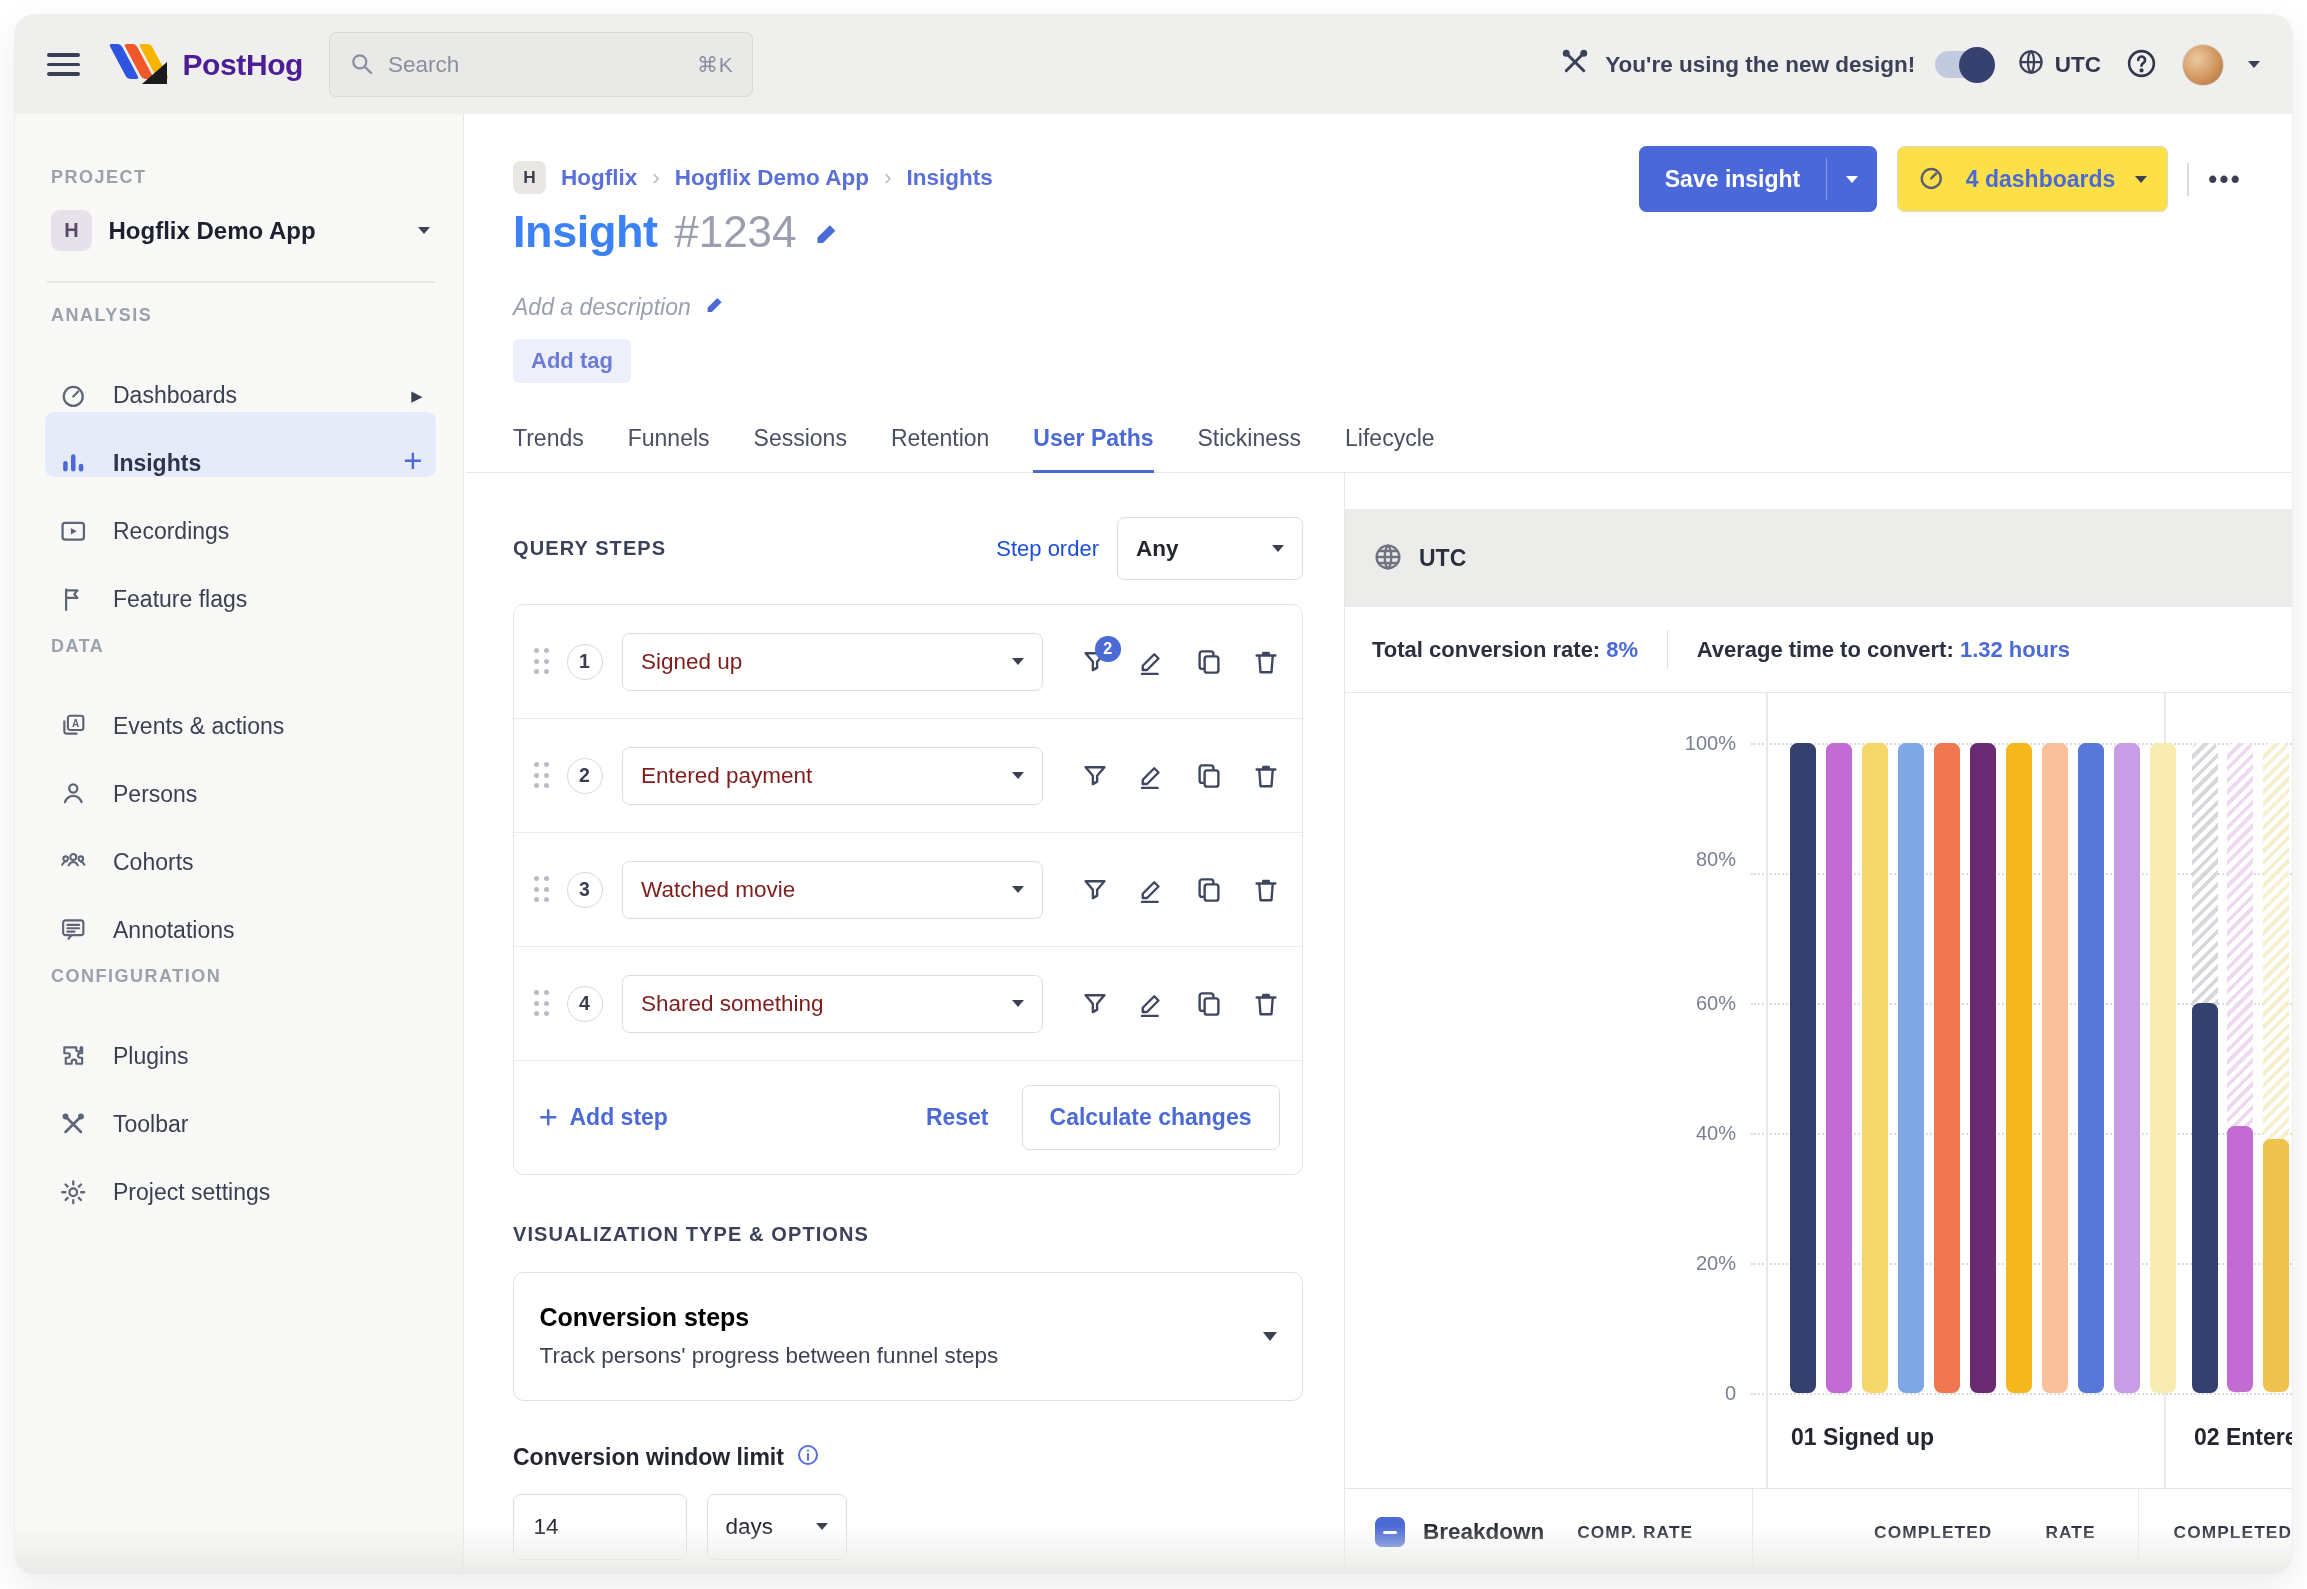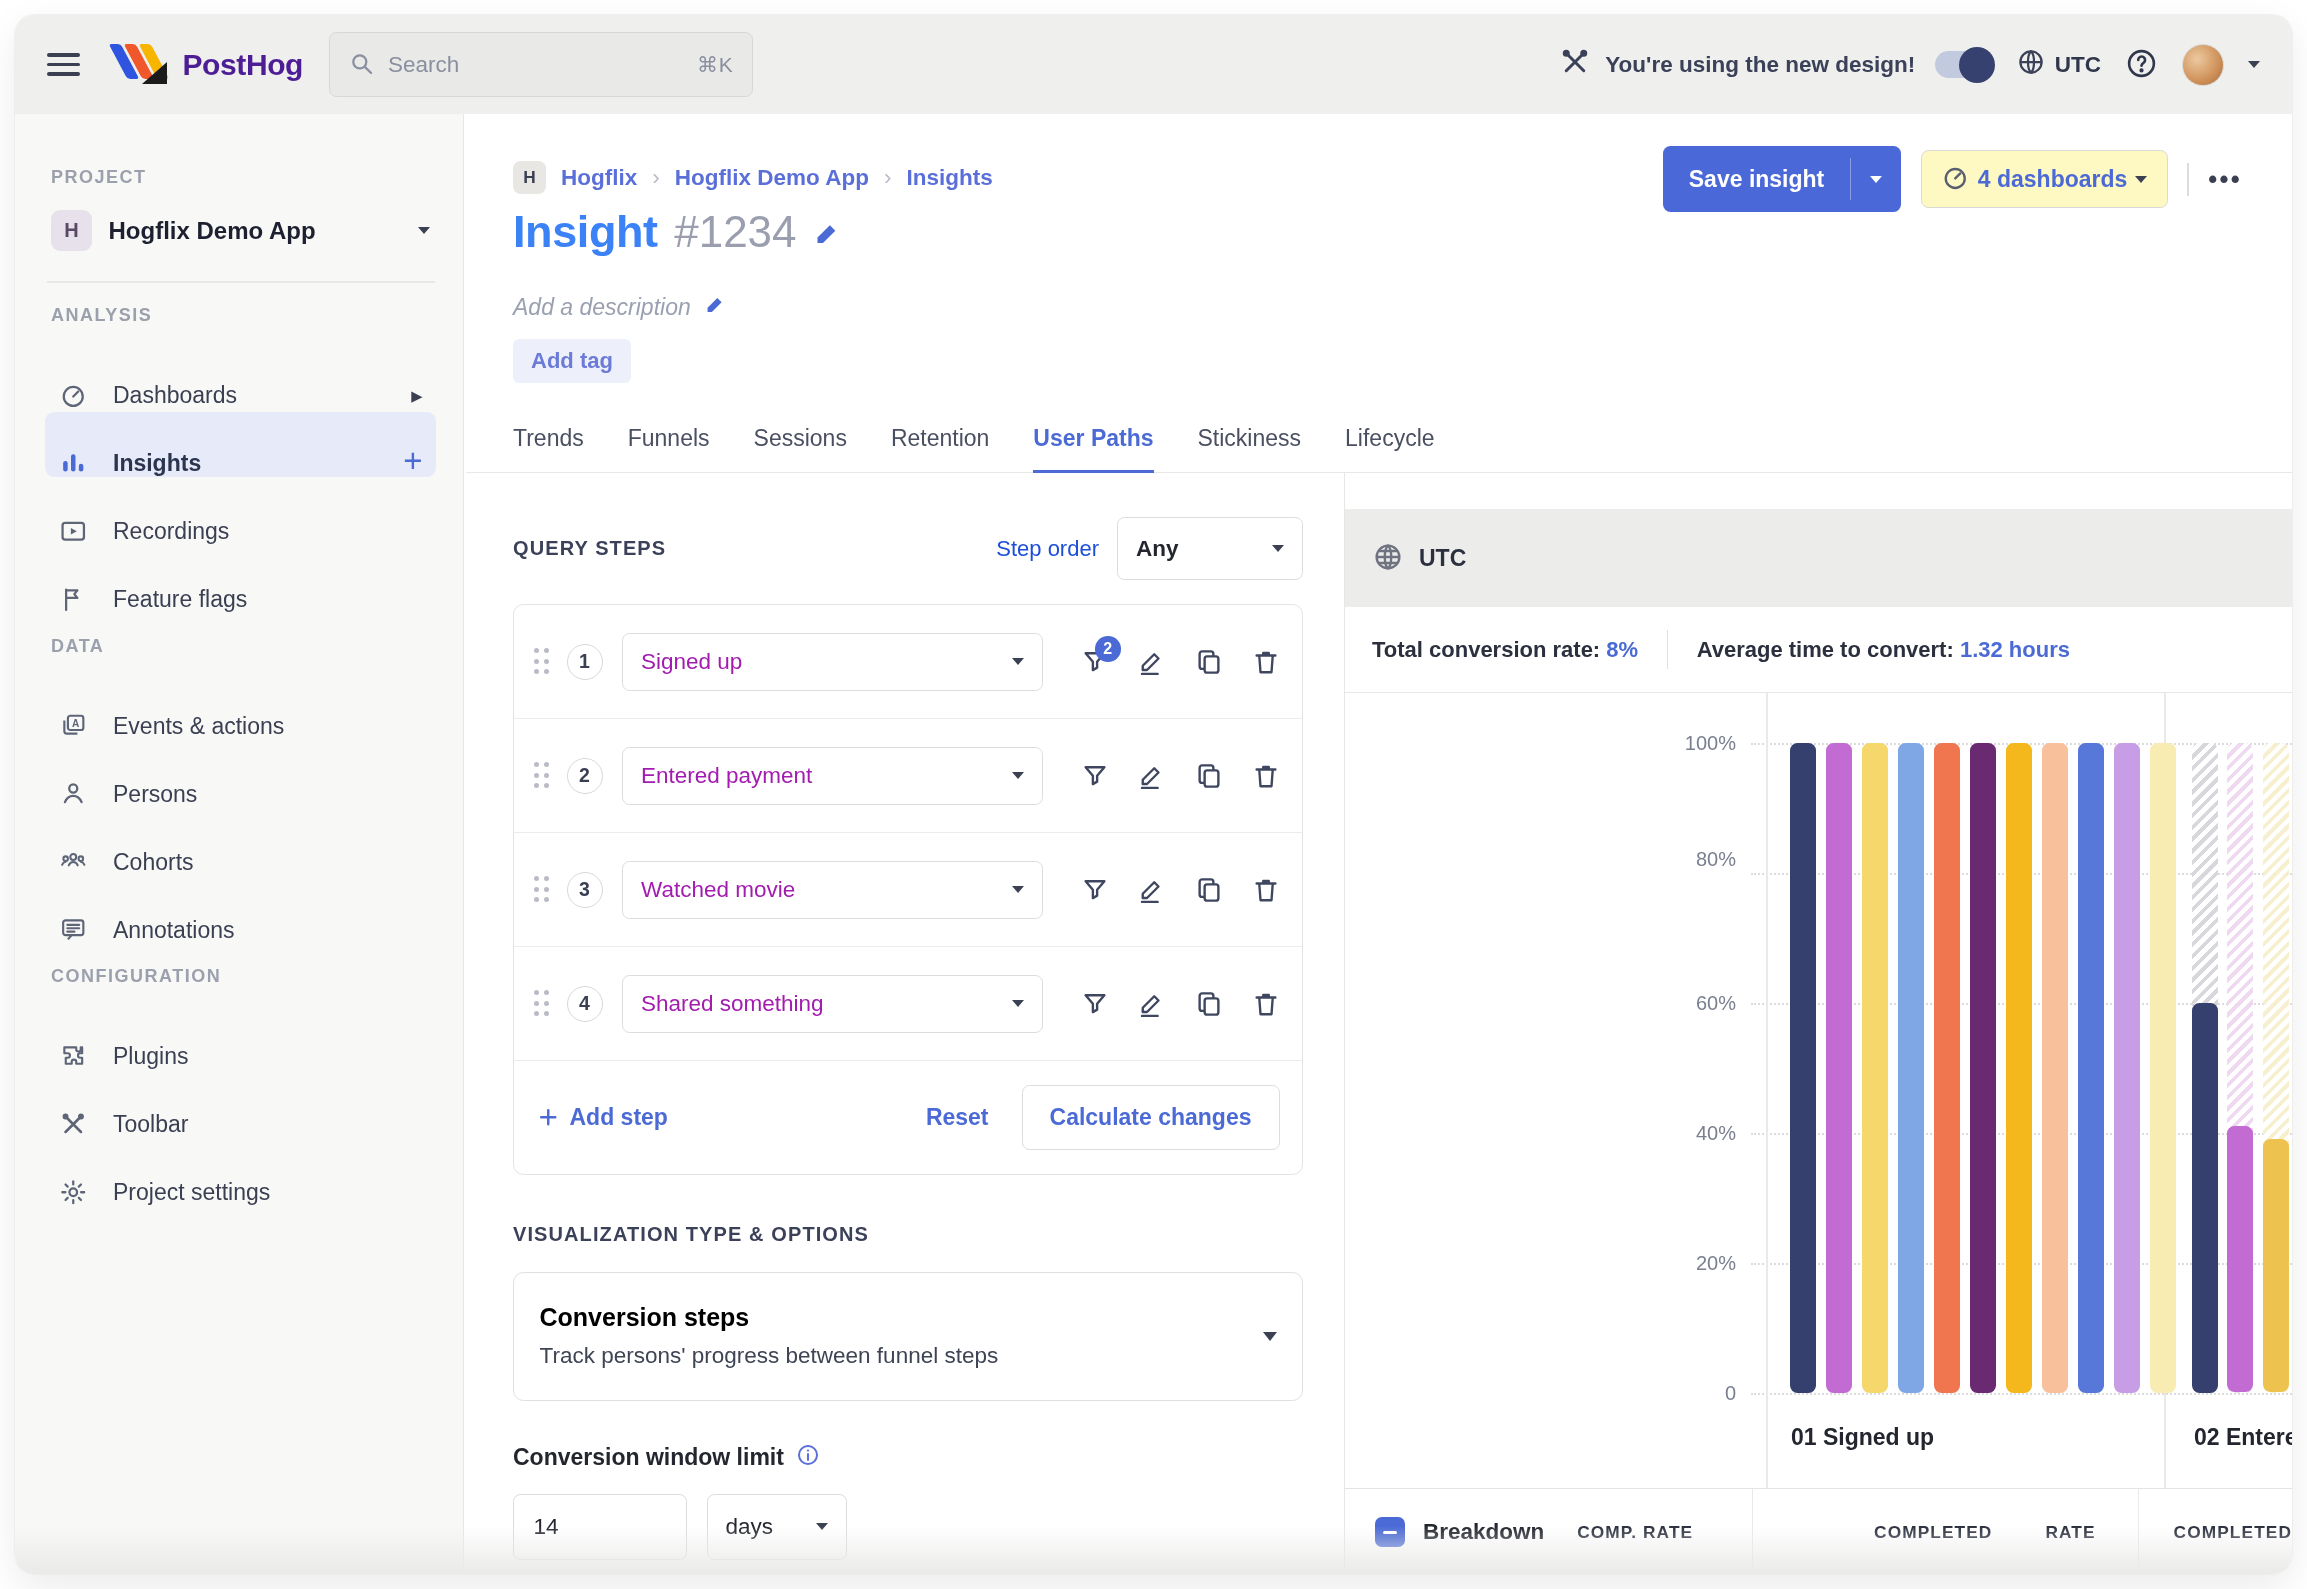--- a/index.html
+++ b/index.html
@@ -57,21 +57,21 @@
   .title-row{position:absolute;left:47px;top:92px;display:flex;align-items:baseline;gap:16.5px;}
   .title-row .t{font-size:45px;font-weight:800;color:#3b82f6;letter-spacing:-0.4px;}
   .title-row .tid{font-size:44px;font-weight:400;color:#9a9eae;}
   .desc-row{position:absolute;left:47px;top:179px;display:flex;align-items:center;gap:13.5px;font-size:23px;font-style:italic;color:#9aa0b0;}
   .addtag{position:absolute;left:47px;top:225px;background:#edeffb;border-radius:6px;padding:9px 18px;color:#6b7bd6;font-size:22px;font-weight:700;cursor:pointer;}
   .header-actions{position:absolute;right:50px;top:32px;display:flex;align-items:center;gap:19.5px;}
   .save-btn{display:flex;align-items:stretch;height:66px;background:#4b68d8;border-radius:7.5px;overflow:hidden;cursor:pointer;}
   .save-btn .main{display:flex;align-items:center;padding:0 25.5px;color:#fff;font-size:23px;font-weight:700;}
   .save-btn .div{width:1.5px;background:rgba(255,255,255,.35);margin:12px 0;}
   .save-btn .dd{display:flex;align-items:center;justify-content:center;width:50px;}
-  .dash-btn{display:flex;align-items:center;gap:8px;height:58px;background:#fef9c3;border:1.5px solid #d9d9d7;border-radius:7.5px;padding:0 19.5px;cursor:pointer;}
+  .dash-btn{display:flex;align-items:center;gap:20px;height:66px;background:#fde047;border:1.5px solid #d9d9d7;border-radius:7.5px;padding:0 19.5px;cursor:pointer;}
   .dash-btn .lbl{color:#4b6ad5;font-size:23px;font-weight:700;}
   .hdr-vdiv{width:1.5px;height:33px;background:#dcdcda;}
   .more-dots{font-size:25.5px;font-weight:800;color:#3a3f52;letter-spacing:2.3px;cursor:pointer;}
   .tabs{position:absolute;left:47px;bottom:-1.5px;display:flex;gap:44px;}
   .tab{font-size:23px;color:#4a4f61;padding-bottom:18px;border-bottom:4.5px solid transparent;cursor:pointer;white-space:nowrap;}
   .tab.active{color:#4b6ad5;font-weight:700;border-bottom-color:#4b6ad5;}
 
   
   .querycol{position:absolute;left:451px;top:458px;width:879px;bottom:0;background:#fff;padding:44px 42px 0 47px;}
   .qs-head{display:flex;align-items:center;gap:8px;}
@@ -79,21 +79,21 @@
   .steporder{margin-left:auto;display:flex;align-items:center;gap:18px;}
   .steporder .so-lbl{font-size:22px;color:#1d4ed8;}
   .select{background:#fff;border:1.5px solid #dcdcda;border-radius:7.5px;display:flex;align-items:center;padding:0 18px;gap:13.5px;cursor:pointer;}
   .so-select{width:186px;height:63px;font-size:22.5px;color:#23262f;font-weight:600;}
   .select .val{flex:1;}
   .steps-card{margin-top:24px;border:1.5px solid #e3e3e1;border-radius:10.5px;background:#fff;overflow:hidden;}
   .step-row{display:flex;align-items:center;height:114px;padding:0 19.5px;border-bottom:1.5px solid #ececea;gap:15px;}
   .drag{display:grid;grid-template-columns:repeat(2,6px);grid-auto-rows:6px;gap:4.5px;margin-right:1.5px;}
   .drag i{width:5.3px;height:5.3px;border-radius:50%;background:#b9bcc6;}
   .stepnum{width:36px;height:36px;border-radius:50%;border:1.5px solid #d8d8d6;display:flex;align-items:center;justify-content:center;font-size:19.5px;font-weight:700;color:#3a3f52;flex:none;}
-  .ev-select{width:428px;height:58px;font-size:22.5px;color:#a21caf;margin-left:4.5px;}
+  .ev-select{width:428px;height:58px;font-size:22.5px;color:#7f1d1d;margin-left:4.5px;}
   .row-icons{display:flex;align-items:center;gap:24px;margin-left:21px;color:#3f465f;}
   .icon-btn{position:relative;width:33px;height:33px;display:flex;align-items:center;justify-content:center;cursor:pointer;color:#3f465f;}
   .badge{position:absolute;top:-9px;right:-9px;min-width:25.5px;height:25.5px;border-radius:12.8px;background:#4b6ad5;color:#fff;font-size:16px;font-weight:700;display:flex;align-items:center;justify-content:center;}
   .card-actions{display:flex;align-items:center;height:113px;padding:0 22.5px;}
   .linklike{color:#4b6ad5;font-size:23px;font-weight:700;cursor:pointer;display:flex;align-items:center;gap:10.5px;}
   .reset-lnk{margin-left:auto;}
   .calc-btn{margin-left:33px;height:65px;border:1.5px solid #dcdcda;border-radius:7.5px;background:#fff;color:#4b6ad5;font-size:23px;font-weight:700;padding:0 27px;display:flex;align-items:center;cursor:pointer;}
   .viz-head{margin-top:48px;}
   .viz-select{margin-top:25.5px;width:100%;min-height:129px;border:1.5px solid #e0e0de;border-radius:10.5px;display:flex;align-items:center;padding:0 25.5px;cursor:pointer;}
   .viz-select .txt .vt{font-size:25px;font-weight:800;color:#000000;margin-bottom:10.5px;}

